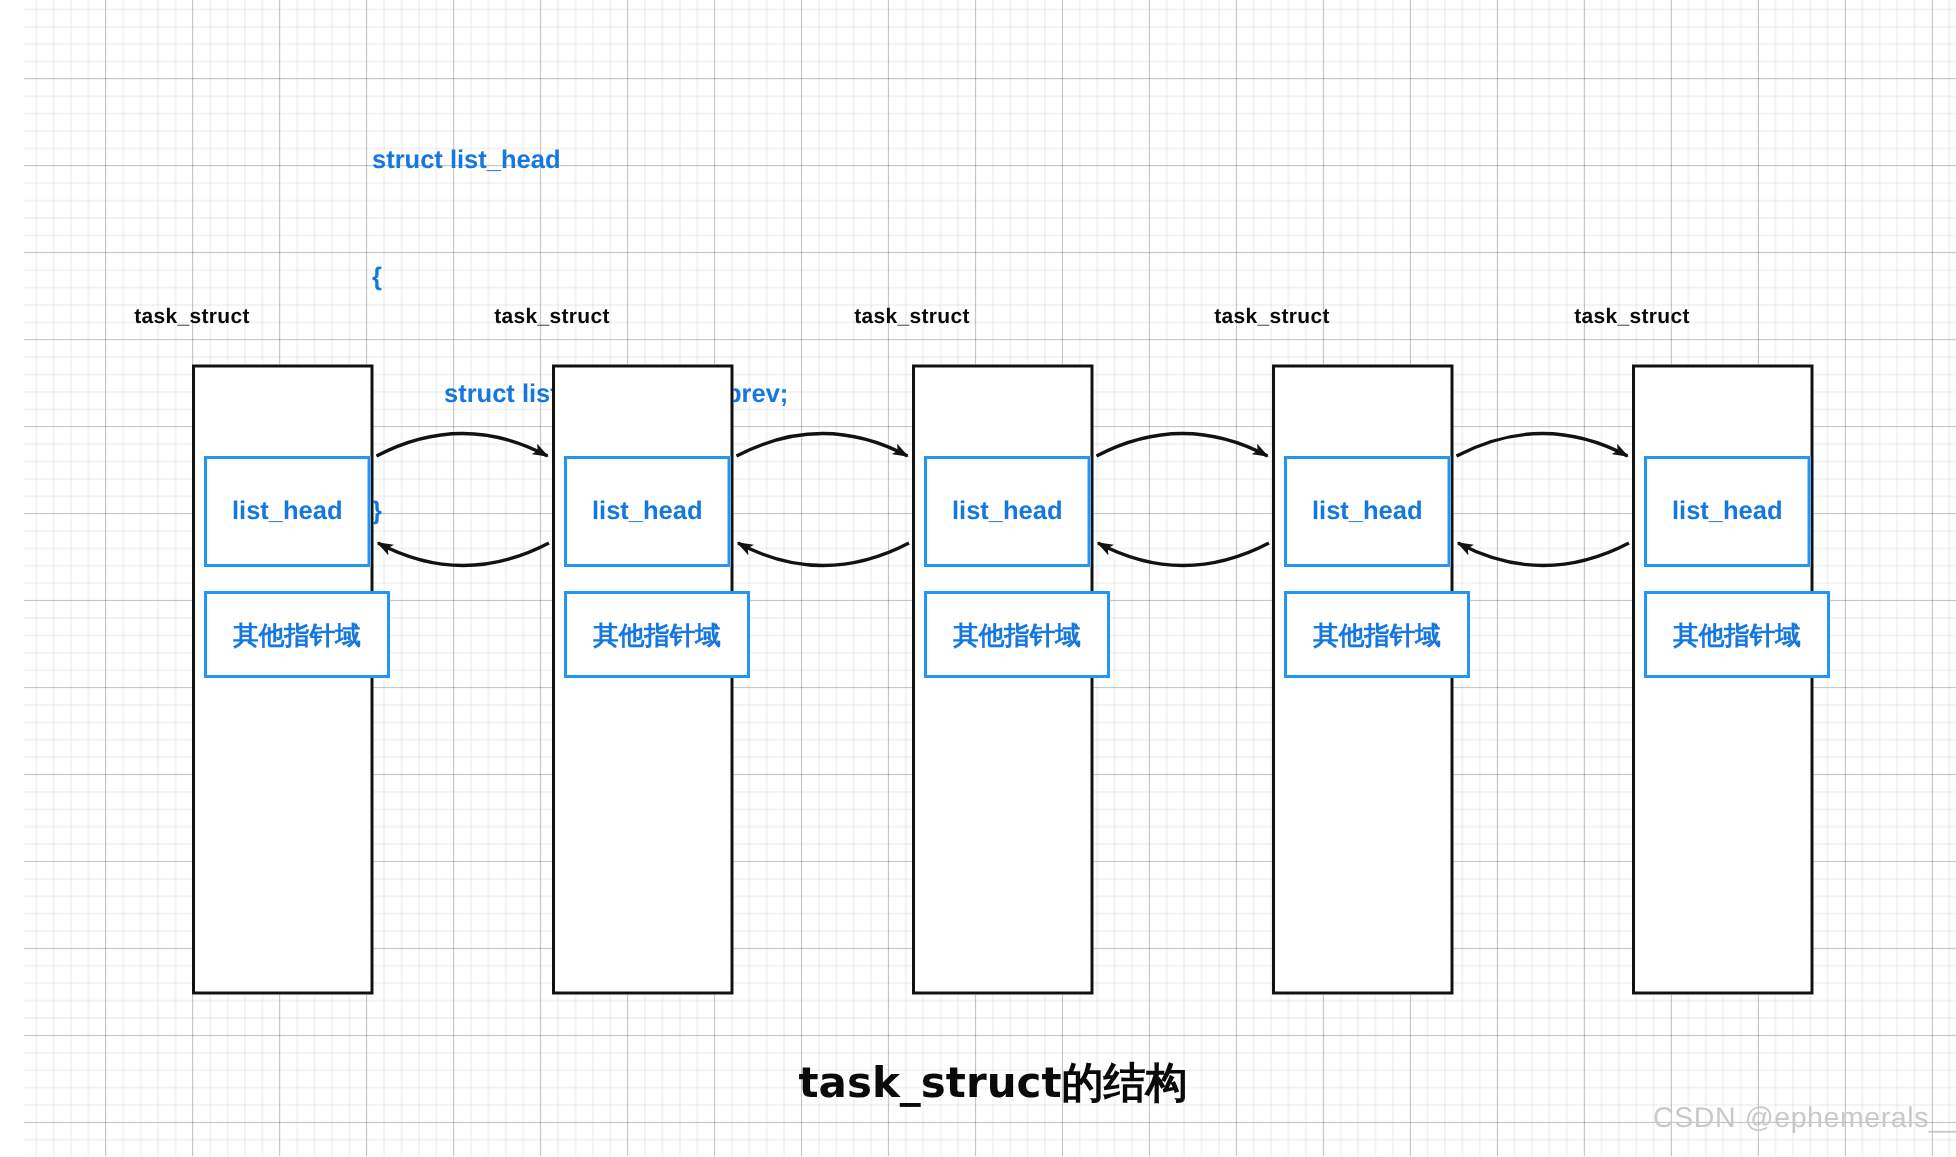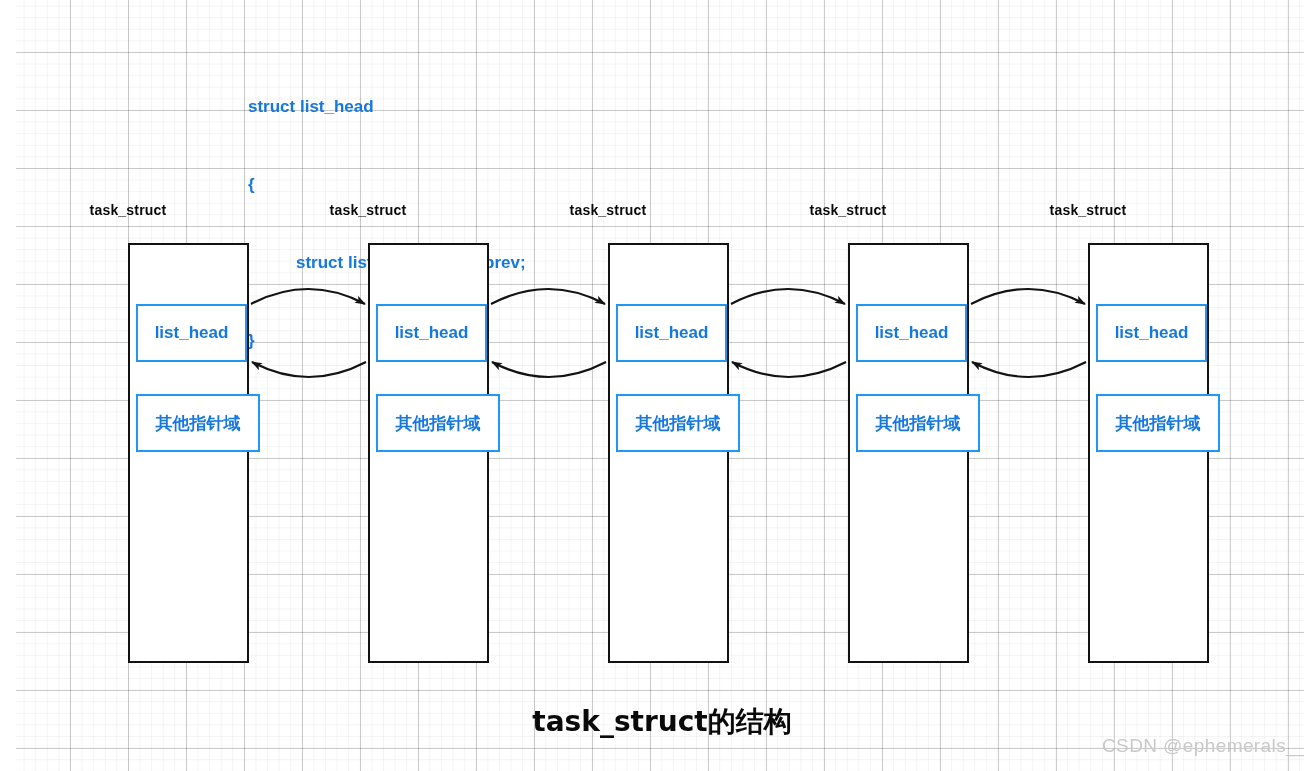--- a/index.html
+++ b/index.html
@@ -77,21 +77,21 @@
     background: #ffffff;
     display: flex;
     align-items: center;
     justify-content: center;
     color: #1577e0;
     font-weight: bold;
   }
   .field-listhead {
     top: 59px;
     width: 111px;
-    height: 58px;
+    height: 74px;
     font-size: 17px;
   }
   .field-other {
     top: 149px;
     width: 124px;
     height: 58px;
     font-size: 17px;
     font-family: "DejaVu Sans", "Liberation Sans", sans-serif;
   }
 

